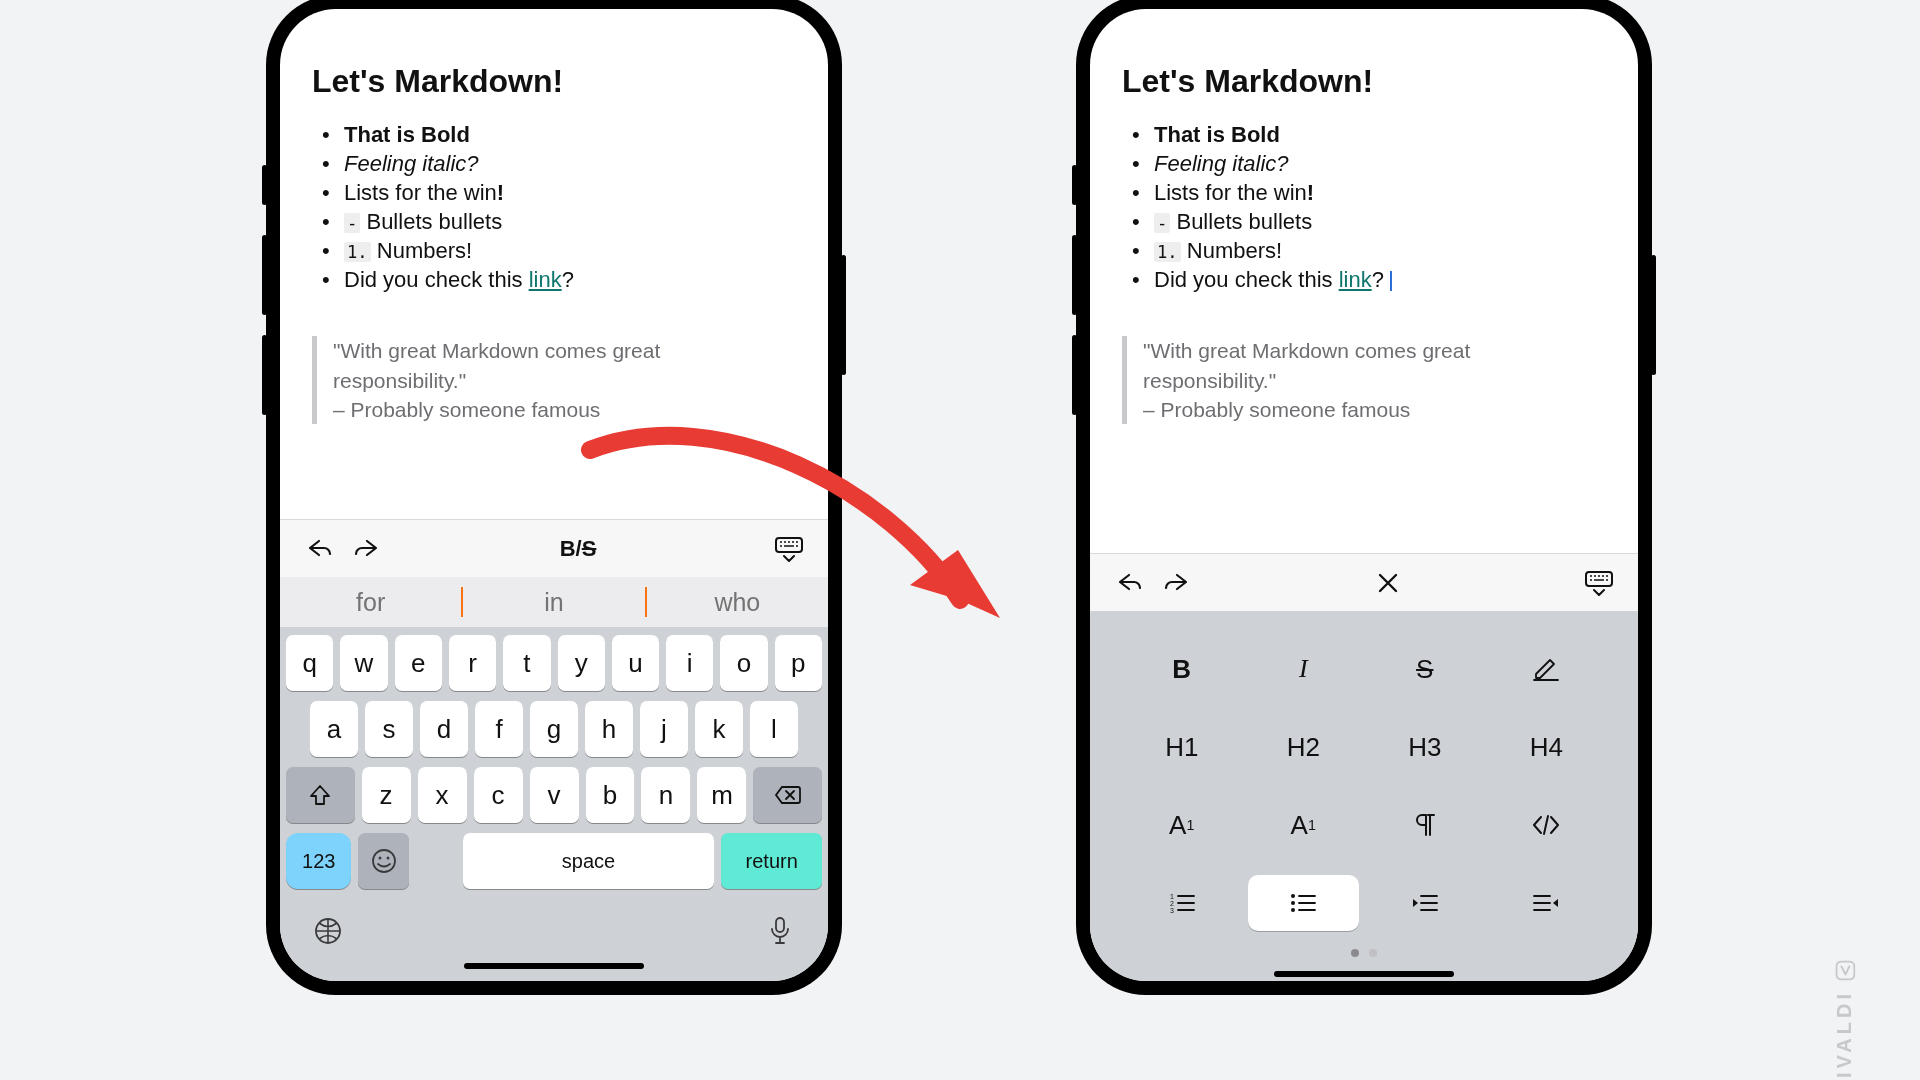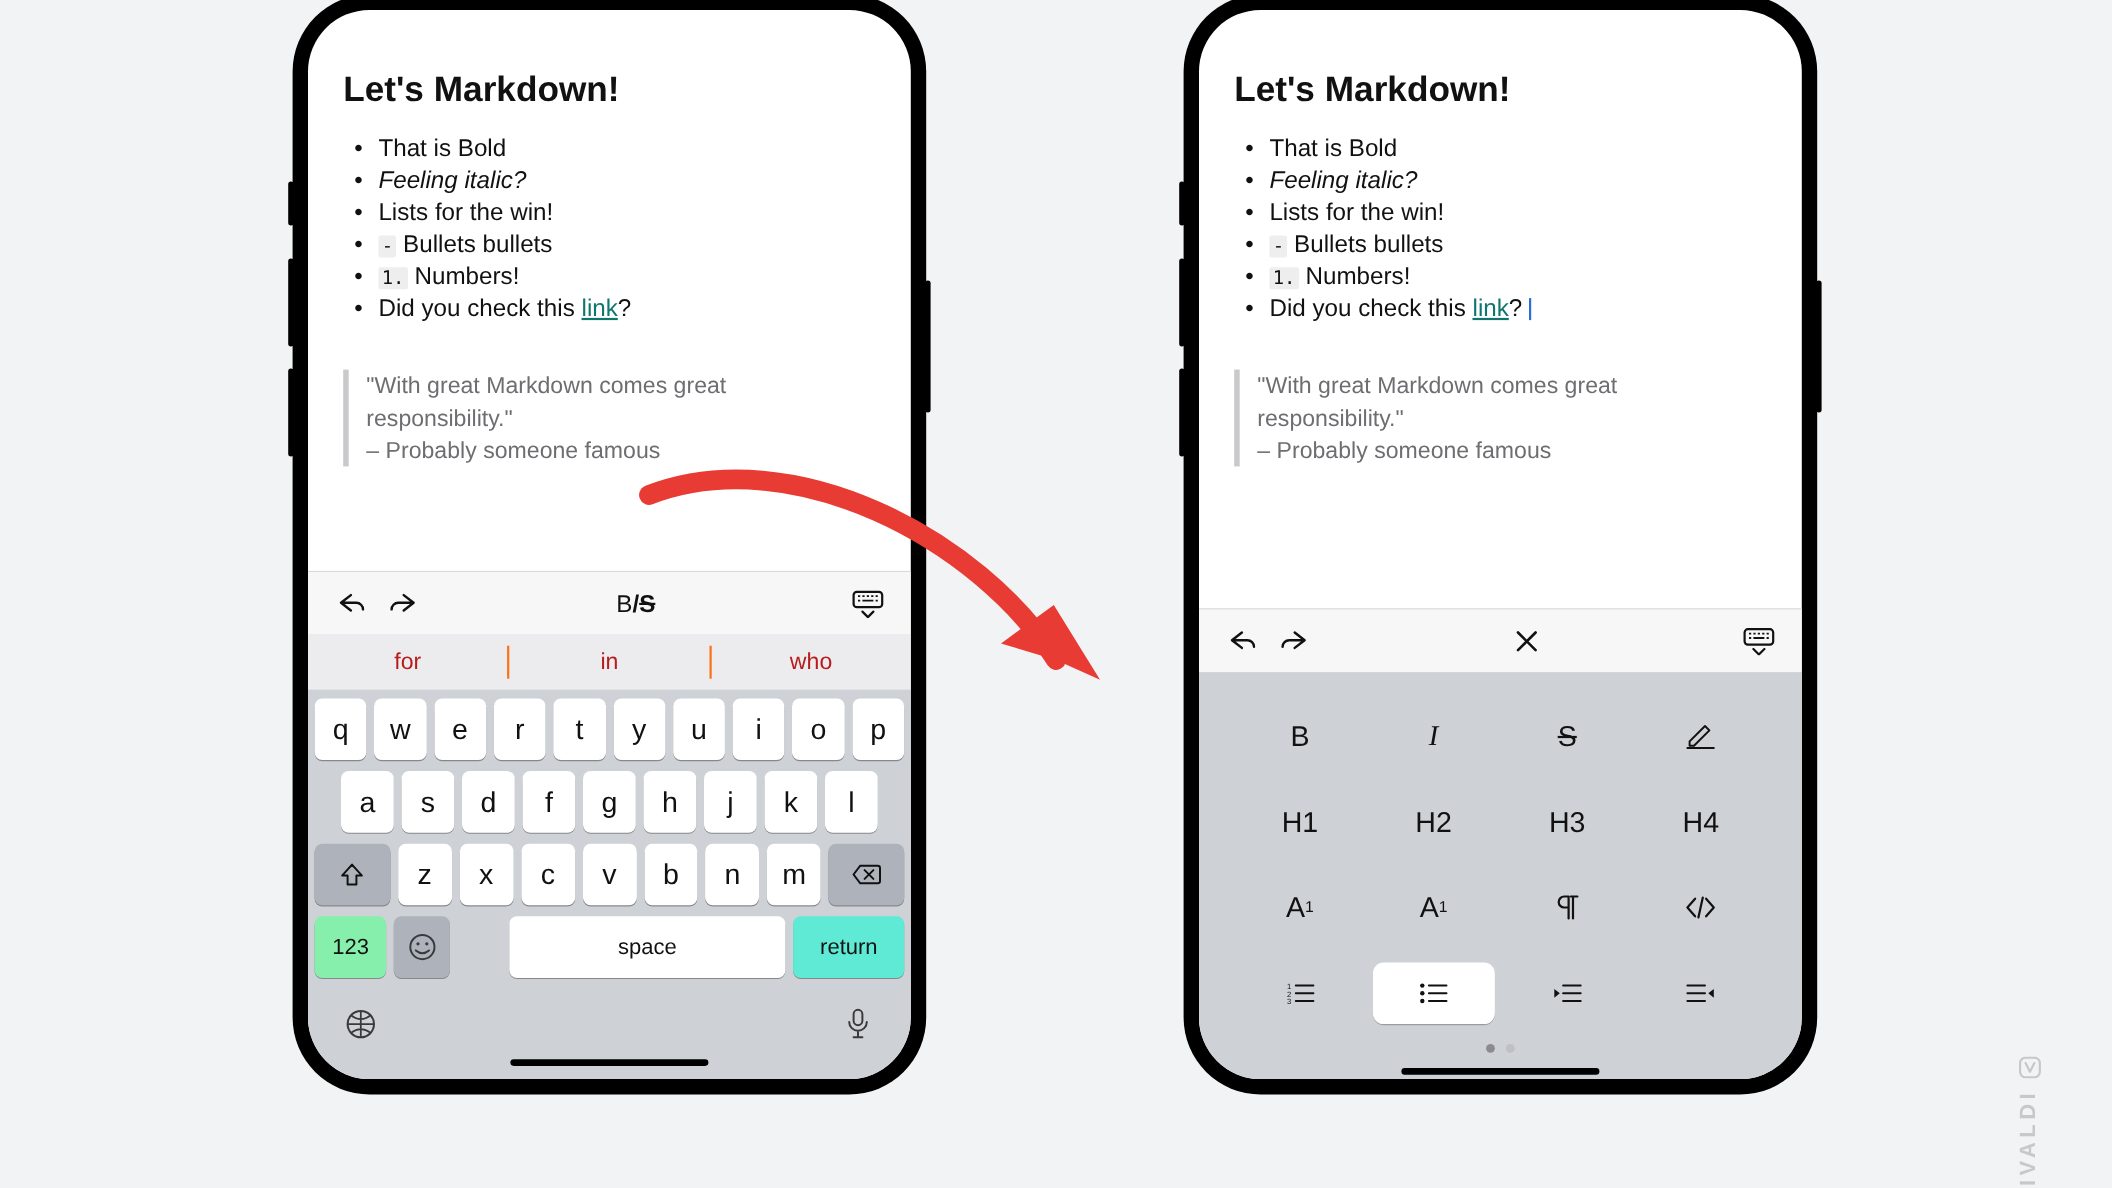--- a/index.html
+++ b/index.html
@@ -41,21 +41,21 @@
 }
 .note-list { list-style: none; margin: 0 0 28px 10px; }
 .note-list li {
   position: relative; padding-left: 22px;
   font-size: 22px; color: #111; line-height: 1.32;
 }
 .note-list li::before {
   content: "•"; position: absolute; left: 0; top: 0;
   font-size: 22px; color: #111;
 }
-.bold { font-weight: 400; }
+.bold { font-weight: 700; }
 .ital { font-style: italic; }
 .mono { font-family: "Menlo","Consolas",monospace; font-size: 0.78em; background: #eee; padding: 0 3px; border-radius: 2px; }
 .link { color: #0f766e; text-decoration: underline; }
 .quote {
   margin-top: 42px;
   padding-left: 16px;
   border-left: 5px solid #c9c9cb;
   color: #6e6e72; font-size: 21px; line-height: 1.4;
 }
 .cursor { display:inline-block; width:2px; height:20px; background:#2a6ed6; vertical-align:middle; margin-left:6px; }
@@ -72,37 +72,37 @@
 .tb-center { font-size: 22px; font-weight: 600; color:#111; display:flex; align-items:center; cursor:pointer; }
 .tb-center .strike { text-decoration: line-through; font-weight: 600; }
 
 
 .kbd-area { background: #ced1d6; flex: 0 0 auto; padding-bottom: 12px; }
 .suggest {
   background: #ececee; height: 50px; display:flex; align-items:stretch;
 }
 .suggest span {
   flex:1; display:flex; align-items:center; justify-content:center;
-  font-size: 21px; color:#b91c1c; cursor:pointer;
+  font-size: 25px; color:#737373; cursor:pointer;
 }
 .suggest span + span { border-left: 2px solid #f97316; margin: 10px 0; }
 .kbd { padding: 8px 6px 0; }
 .krow { display:flex; gap:7px; margin-bottom:10px; justify-content:center; }
 .key {
   background:#fff; border-radius:7px; height:56px; flex:1;
   display:flex; align-items:center; justify-content:center;
   font-size:26px; color:#111;
   box-shadow: 0 1px 0 rgba(0,0,0,0.35);
   cursor:pointer;
 }
 .key.fn { background:#aeb3bb; }
 .key.wide { flex: 1.4; }
 .space { flex: 5; font-size: 20px; margin-left: 47px; }
 .retk { flex: 2; font-size: 20px; background:#5eead4; }
-.numk { flex: 1.3; font-size: 20px; background:#86efac; }
+.numk { flex: 1.3; font-size: 20px; background:#7dd3fc;border-radius:12px; }
 .emok { flex: 1; background:#aeb3bb; font-size:24px; }
 .bottombar { display:flex; justify-content:space-between; padding: 14px 30px 0; }
 .bb-btn { width:36px; height:36px; display:flex; align-items:center; justify-content:center; color:#3a3a3c; cursor:pointer; }
 .homebar { width:180px; height:6px; background:#000; border-radius:4px; margin: 14px auto 0; }
 
 
 .md-area { background:#ced1d6; padding: 30px 36px 4px; flex:0 0 auto; }
 .md-grid { display:grid; grid-template-columns: repeat(4,1fr); gap: 22px 10px; }
 .md-cell {
   height:56px; display:flex; align-items:center; justify-content:center;

